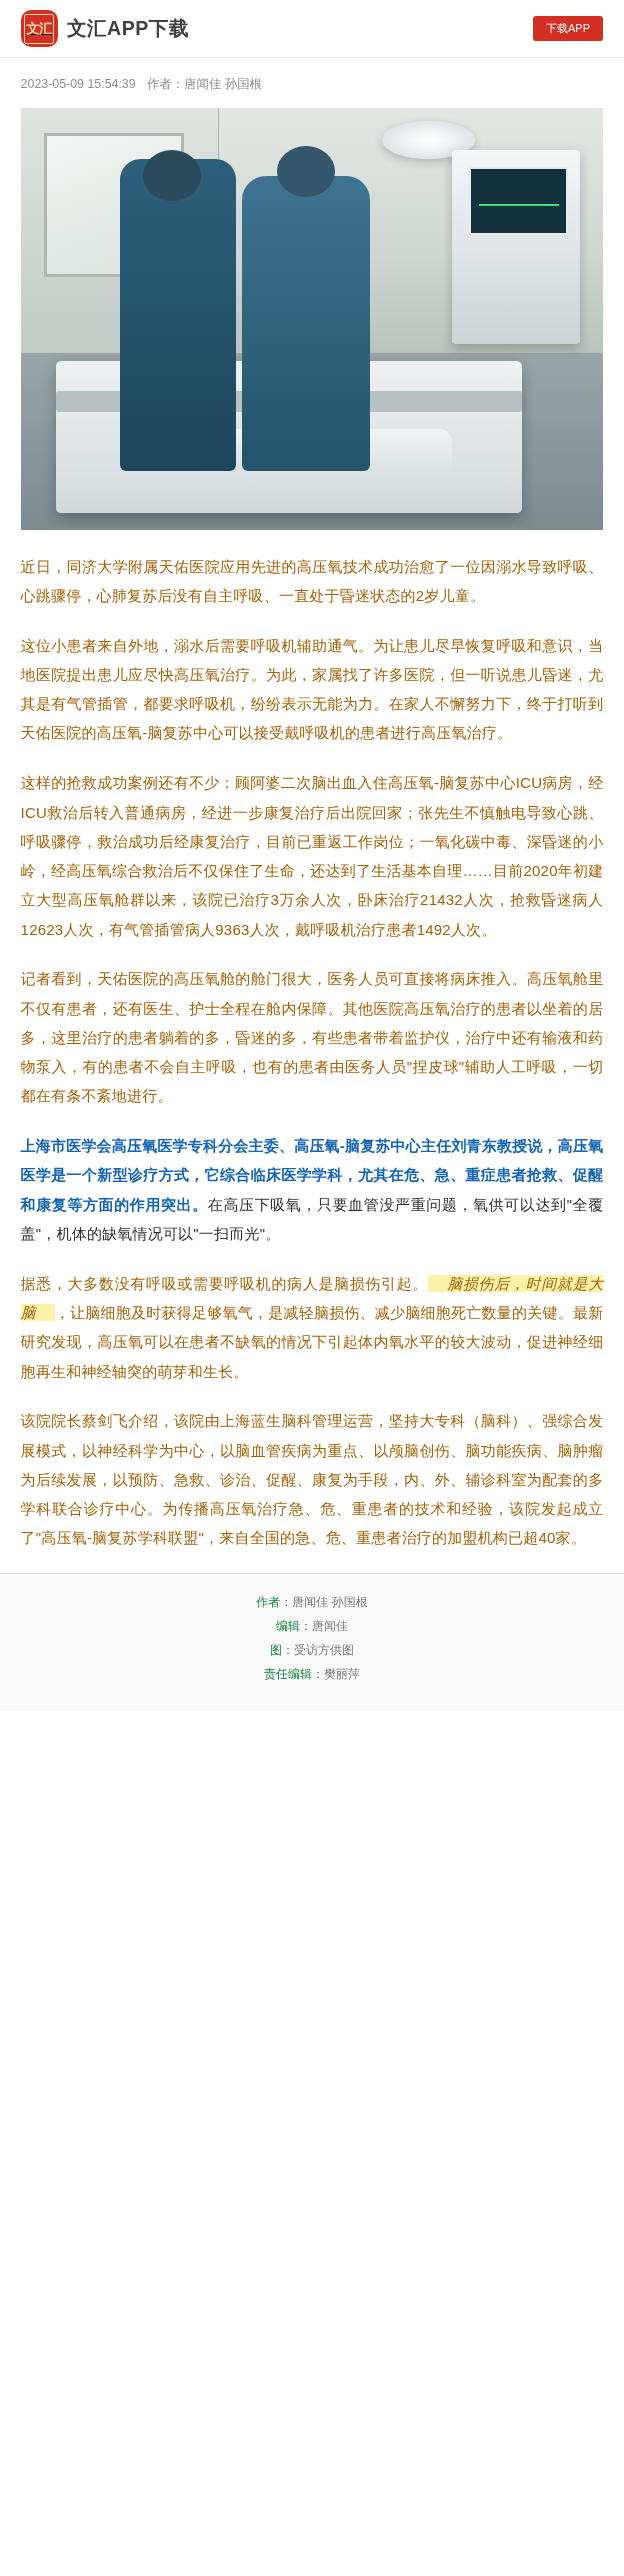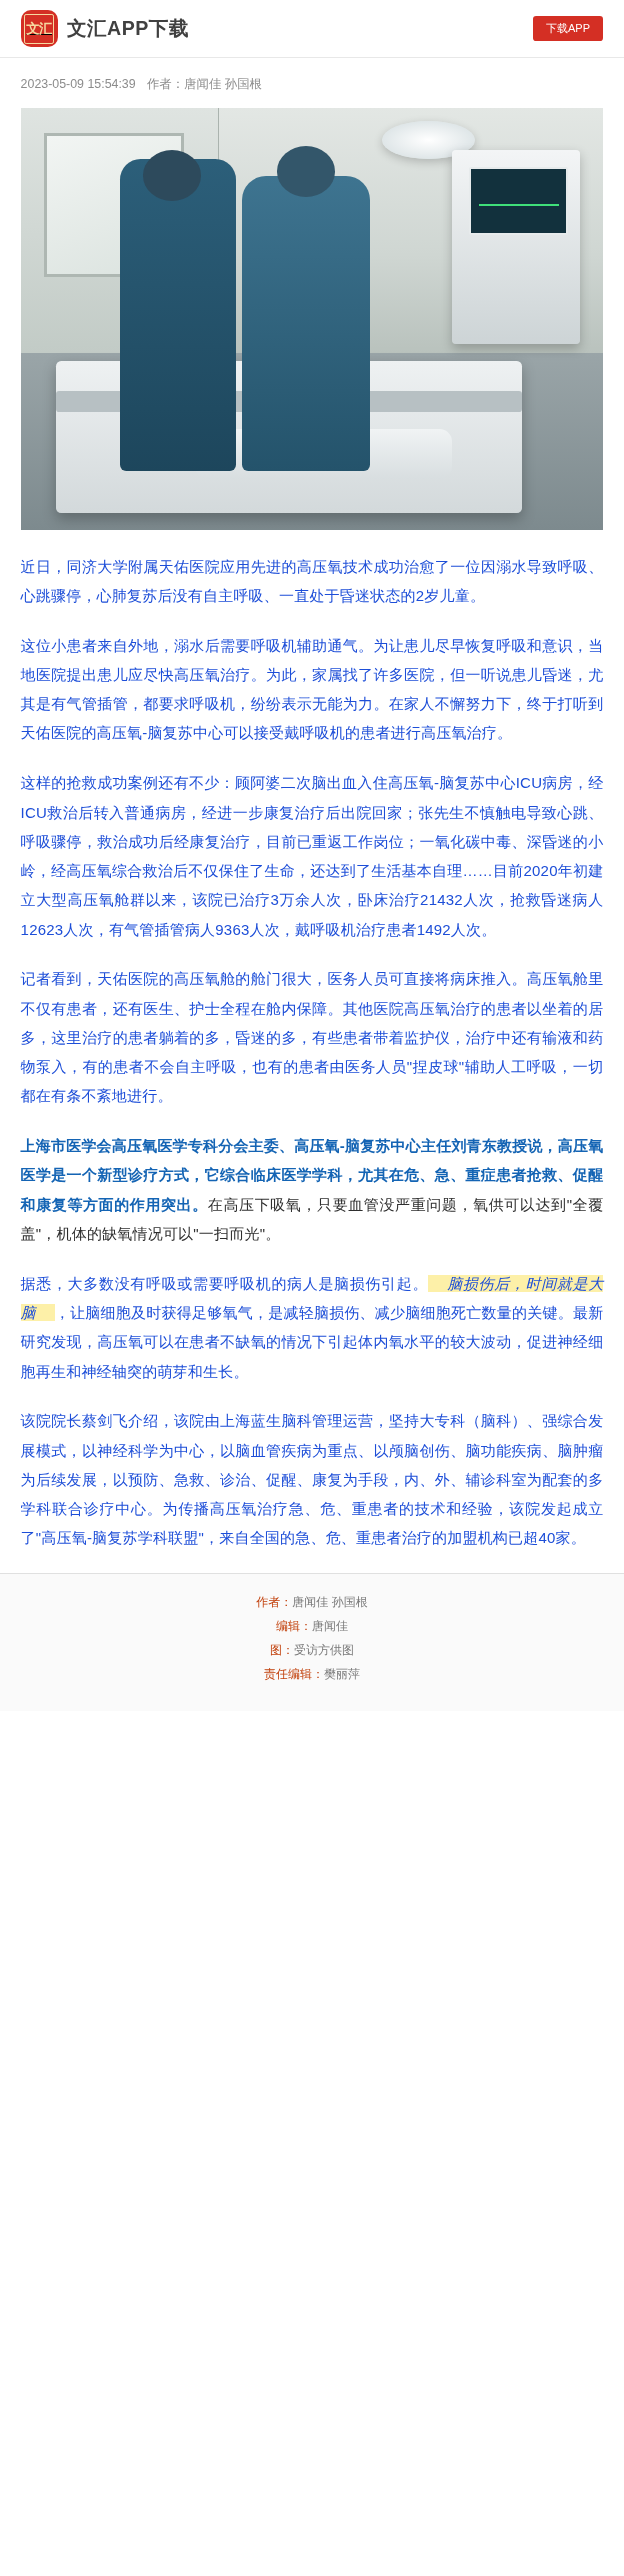--- a/index.html
+++ b/index.html
@@ -178,21 +178,21 @@
     position: absolute; left: 62%; top: 3%; width: 16%; height: 9%;
     background: radial-gradient(ellipse at center,#ffffff 0%, #dfe6e8 70%, #c2cacd 100%);
     border-radius: 50%;
     box-shadow: 0 3.1px 9.3px rgba(0,0,0,0.2);
   }
 
   
   p.body {
     font-size: 15px;
     line-height: 1.95;
-    color: #1d4ed8;
+    color: #a16207;
     margin: 0 0 20.6px 0;
     text-align: justify;
     letter-spacing: 0.2px;
   }
   p.body.highlight-blue { color: #1464b4; font-weight: bold; }
   .hl-yellow {
     background: #fdf0a8;
     padding: 0 19px;
     font-style: italic;
   }
@@ -204,21 +204,21 @@
     border-top: 0.5px solid #e0e0e0;
     padding: 15.5px 20.6px 25px 20.6px;
     background: #fafafa;
   }
   .footer-line {
     font-size: 12px;
     color: #8c8c8c;
     line-height: 2.0;
     text-align: center;
   }
-  .footer-line .k { color: #c2410c; }
+  .footer-line .k { color: #15803d; }
   .footer-line .v { color: #7a7a7a; }
 </style>
 </head>
 <body>
 
 <div class="topbar">
   <div class="brand">
     <div class="brand-logo">
       <div class="inner">文汇</div>
     </div>

